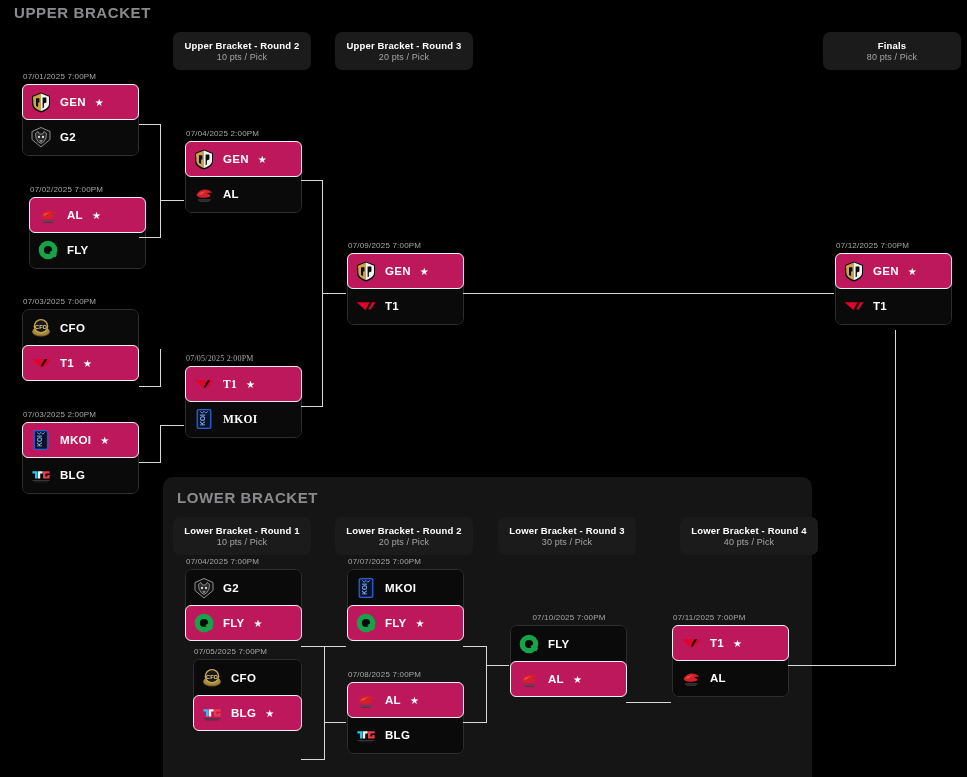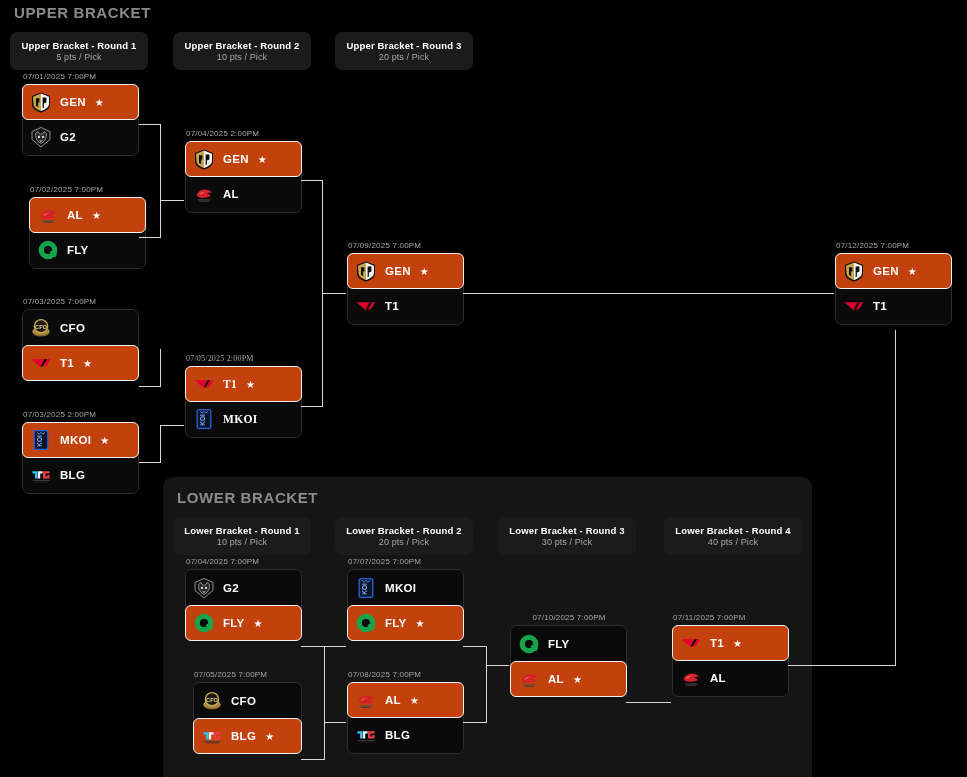--- a/index.html
+++ b/index.html
@@ -68,21 +68,21 @@
     padding-left: 7px;
     gap: 8px;
     background: #0a0a0a;
   }
   .team-row:first-child { border-radius: 6px 6px 0 0; }
   .team-row:last-child  { border-radius: 0 0 6px 6px; }
   .team-row.winner {
     border: 1.5px solid #f2f2f2;
     border-radius: 6px;
     margin: -1px;
-    background: #c2410c;
+    background: #be185d;
     z-index: 3;
   }
   .team-name {
     font-size: 11.5px; font-weight: bold; color: #ffffff;
     letter-spacing: 0.3px;
   }
   .star { font-size: 10px; color: #ffffff; margin-left: 1px; }
 
   
   .logo { width: 22px; height: 22px; flex: 0 0 22px;
@@ -97,46 +97,46 @@
 </head>
 <body>
 
 <div id="root">
 
   <div class="lb-panel"></div>
 
   <div class="section-title" style="left:14px; top:4px;">UPPER BRACKET</div>
   <div class="section-title" style="left:177px; top:489px;">LOWER BRACKET</div>
 
-  <div class="round-head" style="left:10px; top:32px; width:138px;">
-    <div class="rh-title">Upper Bracket - Round 1</div>
-    <div class="rh-sub">5 pts / Pick</div>
-  </div>
   <div class="round-head" style="left:173px; top:32px; width:138px;">
     <div class="rh-title">Upper Bracket - Round 2</div>
     <div class="rh-sub">10 pts / Pick</div>
   </div>
   <div class="round-head" style="left:335px; top:32px; width:138px;">
     <div class="rh-title">Upper Bracket - Round 3</div>
     <div class="rh-sub">20 pts / Pick</div>
   </div>
+  <div class="round-head" style="left:823px; top:32px; width:138px;">
+    <div class="rh-title">Finals</div>
+    <div class="rh-sub">80 pts / Pick</div>
+  </div>
 
   <div class="round-head" style="left:173px; top:517px; width:138px;">
     <div class="rh-title">Lower Bracket - Round 1</div>
     <div class="rh-sub">10 pts / Pick</div>
   </div>
   <div class="round-head" style="left:335px; top:517px; width:138px;">
     <div class="rh-title">Lower Bracket - Round 2</div>
     <div class="rh-sub">20 pts / Pick</div>
   </div>
   <div class="round-head" style="left:498px; top:517px; width:138px;">
     <div class="rh-title">Lower Bracket - Round 3</div>
     <div class="rh-sub">30 pts / Pick</div>
   </div>
-  <div class="round-head" style="left:664px; top:517px; width:138px;justify-content:center;">
+  <div class="round-head" style="left:680px; top:517px; width:138px;justify-content:center;">
     <div class="rh-title">Lower Bracket - Round 4</div>
     <div class="rh-sub">40 pts / Pick</div>
   </div>
 
   <div class="ln h" style="left:139px; top:124px; width:22px;"></div>
   <div class="ln v" style="left:160px; top:124px; height:77px;"></div>
 
   <div class="ln h" style="left:139px; top:237px; width:22px;"></div>
   <div class="ln v" style="left:160px; top:200px; height:38px;"></div>
 
@@ -431,21 +431,21 @@
             <svg width="22" height="22" viewBox="0 0 22 22">
               <use href="#ic-fly-logo"></use>
             </svg>
           </span>
         <span class="team-name">FLY</span>
         <span class="star">★</span>
       </div>
     </div>
   </div>
 
-  <div class="match" style="left:185px; top:670px;padding-left:8px;">
+  <div class="match" style="left:185px; top:647px;padding-left:8px;">
     <div class="match-date">07/05/2025 7:00PM</div>
     <div class="match-box">
       <div class="team-row">
         <span class="logo">
             <svg width="22" height="22" viewBox="0 0 22 22">
               <use href="#ic-cfo-logo"></use>
             </svg>
           </span>
         <span class="team-name">CFO</span>
       </div>

